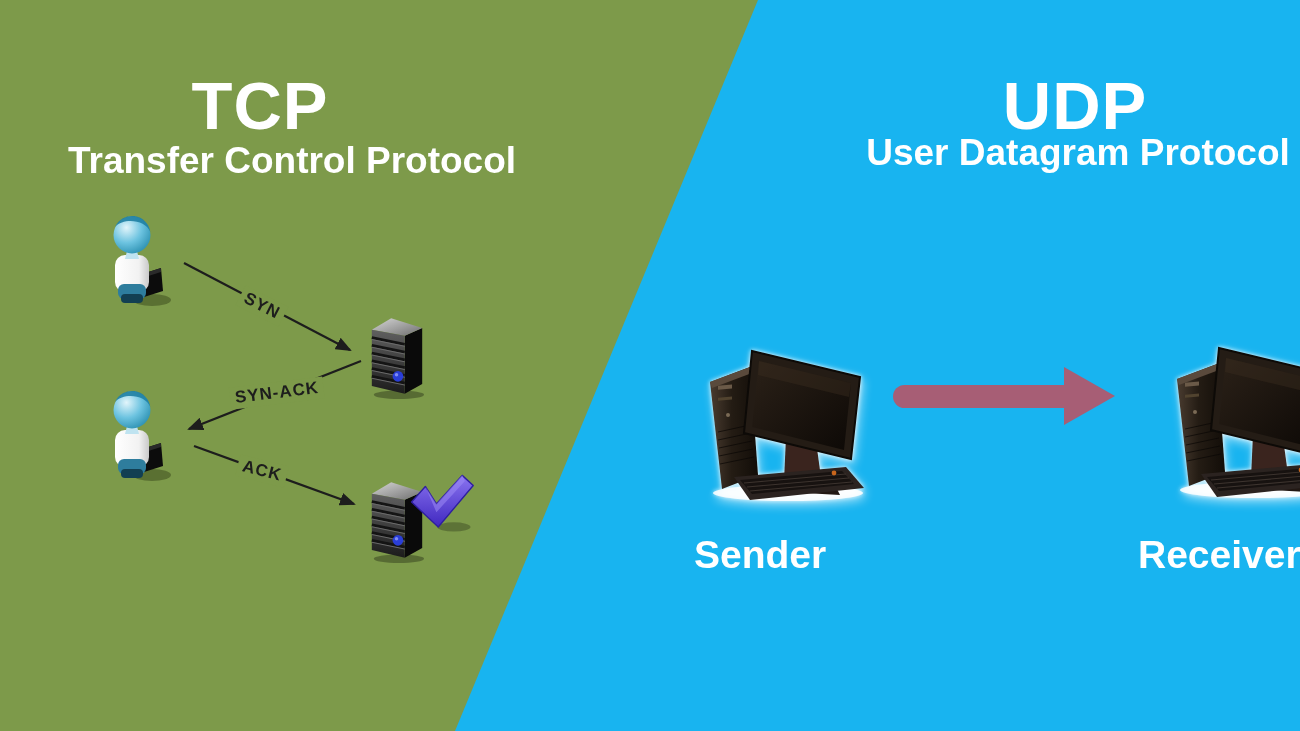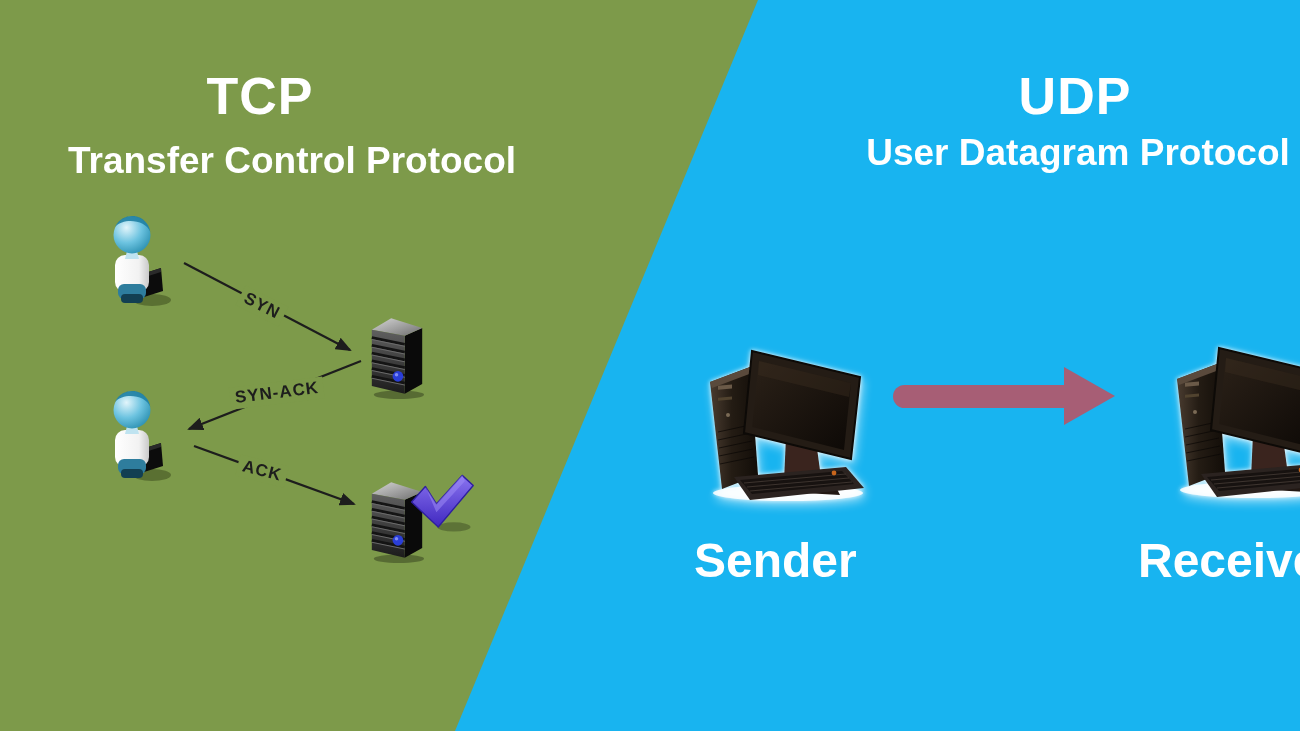--- a/index.html
+++ b/index.html
@@ -8,31 +8,31 @@
     background:var(--tcp-bg,#7D9A4A);
     font-family:"Liberation Sans",sans-serif;
   }
   .udp-bg{
     position:absolute;inset:0;
     background:var(--udp-bg,#18B4F0);
     clip-path:polygon(758px 0px,1300px 0px,1300px 731px,455px 731px);
   }
   .abs{position:absolute;}
   .head{position:absolute;text-align:center;color:var(--heading-text,#FFFFFF);font-weight:700;}
-  .h-main{font-size:52px;line-height:74px;letter-spacing:1px;}
+  .h-main{font-size:67px;line-height:74px;letter-spacing:1px;}
   .h-sub{font-size:37px;line-height:40px;}
   .hs-label{
     position:absolute;font-size:17px;font-weight:600;letter-spacing:1px;
     color:var(--handshake-line,#1D1D1D);
     background:var(--tcp-bg,#7D9A4A);
     padding:1px 5px;
     transform:translate(-50%,-50%) rotate(var(--rot,0deg));
     white-space:nowrap;
   }
-  .node-label{position:absolute;color:var(--heading-text,#FFFFFF);font-weight:700;font-size:48px;white-space:nowrap;}
+  .node-label{position:absolute;color:var(--heading-text,#FFFFFF);font-weight:700;font-size:39px;white-space:nowrap;}
   .udp-arrow-shaft{
     position:absolute;left:893px;top:385px;width:176px;height:23px;
     background:var(--udp-arrow,#A75E75);border-radius:12px 0 0 12px;
   }
   .udp-arrow-head{
     position:absolute;left:1064px;top:367px;width:0;height:0;
     border-top:29px solid transparent;border-bottom:29px solid transparent;
     border-left:51px solid var(--udp-arrow,#A75E75);
   }
   .computer-svg{filter:drop-shadow(0 0 2px rgba(255,255,255,0.9)) drop-shadow(2px 4px 5px rgba(255,255,255,0.55));}

